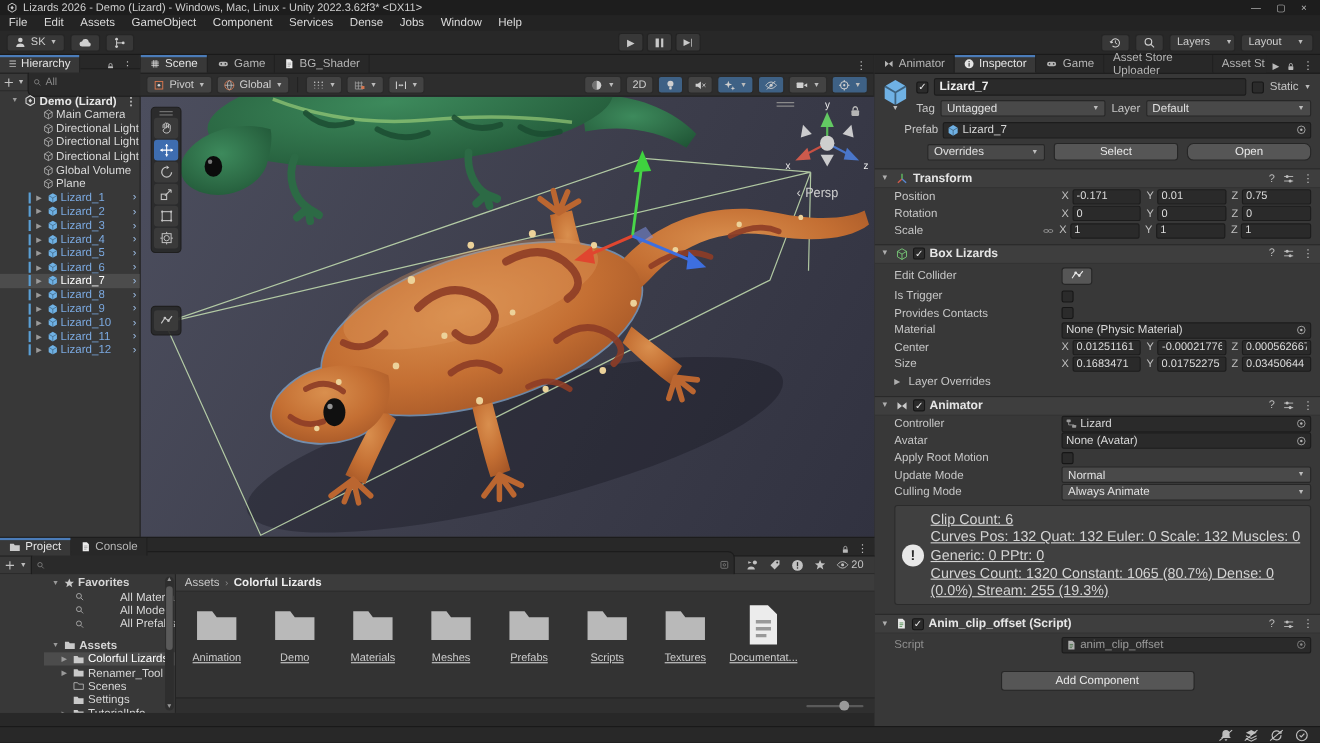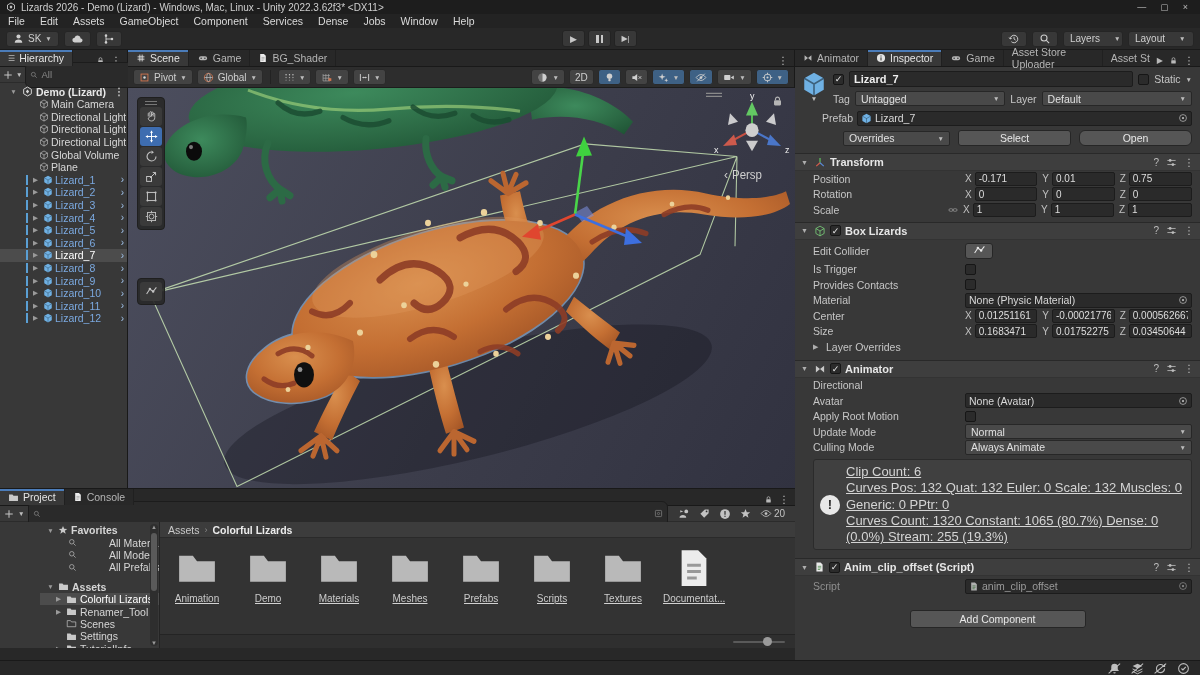--- a/index.html
+++ b/index.html
@@ -1155,21 +1155,30 @@
         <span class="ctitle">Animator</span>
         <div class="hicons">
           <span class="qmark">?</span>
           <svg class="ic" width="11" height="11">
               <use href="#i-sliders"></use>
             </svg>
           <span class="kebab">⋮</span>
         </div>
       </div>
       <div class="irow">
-        <span class="ilab">Directional</span>
+        <span class="ilab">Controller</span>
+        <div class="obj">
+          <svg class="ic" width="10" height="10" style="color:#9a9a9a">
+              <use href="#i-ctrl"></use>
+            </svg>
+          <span>Lizard</span>
+          <svg class="ic picker" width="10" height="10" style="color:#b5b5b5">
+              <use href="#i-pick"></use>
+            </svg>
+        </div>
       </div>
       <div class="irow">
         <span class="ilab">Avatar</span>
         <div class="obj">
           <span>None (Avatar)</span>
           <svg class="ic picker" width="10" height="10" style="color:#b5b5b5">
               <use href="#i-pick"></use>
             </svg>
         </div>
       </div>

